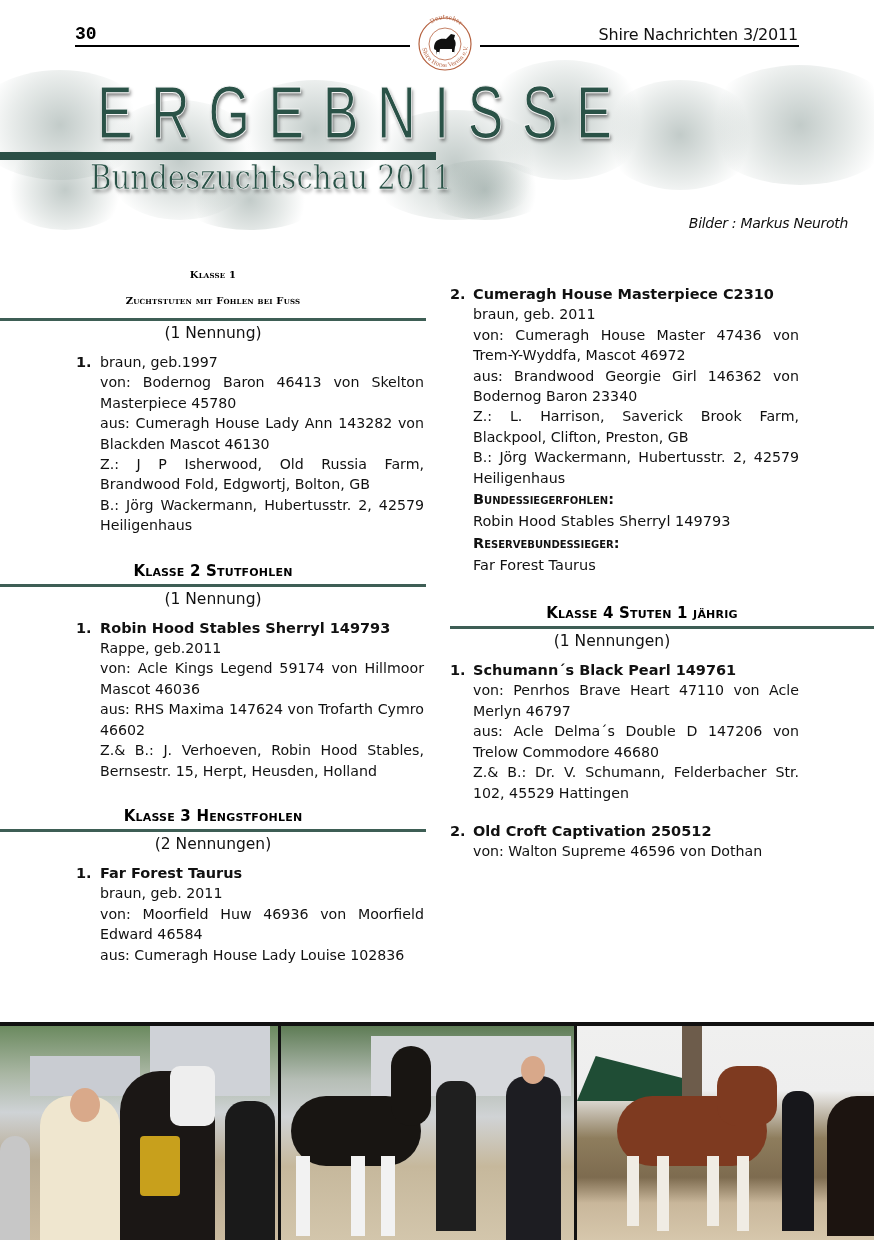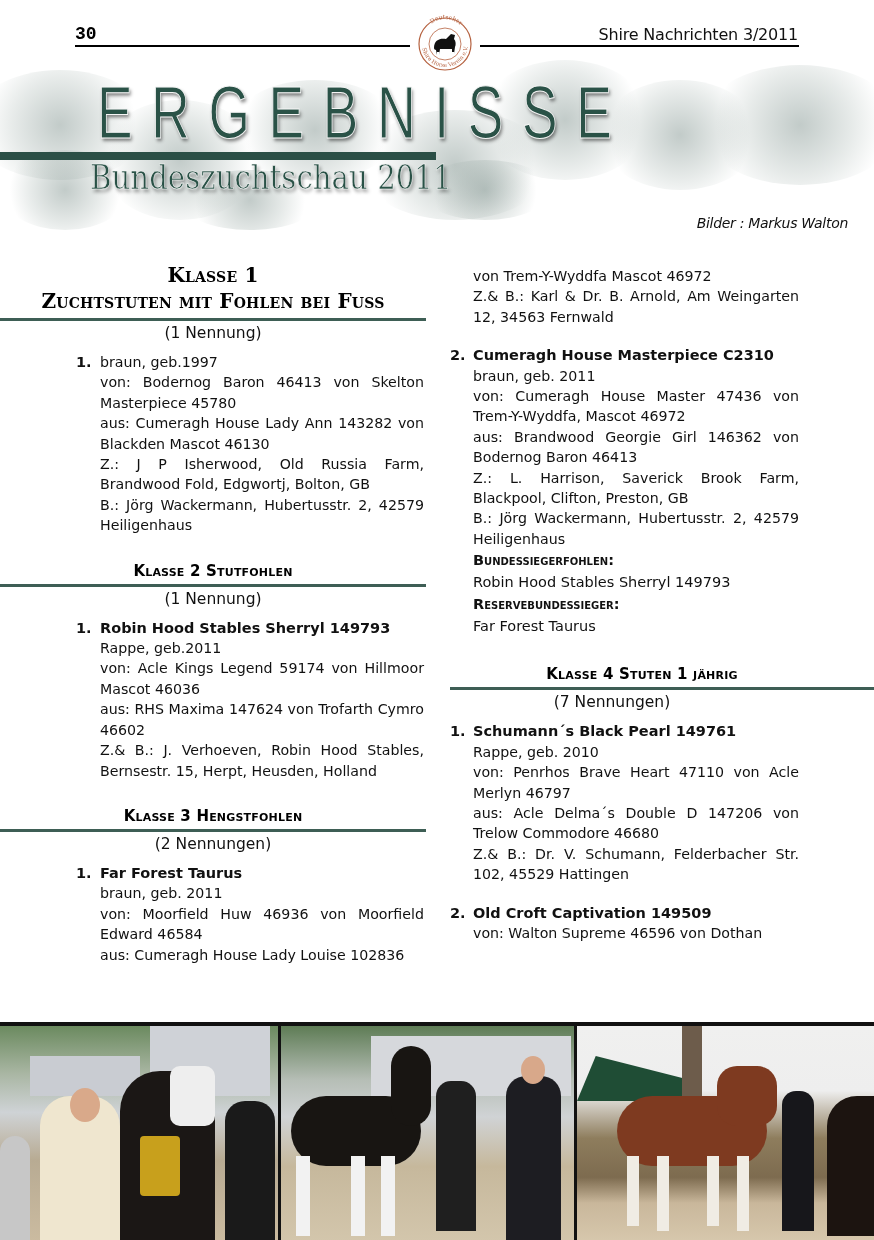--- a/index.html
+++ b/index.html
@@ -19,21 +19,21 @@
   .title-bar { position: absolute; left: 0; top: 152px; width: 436px; height: 8px; background: #2b4f46; }
   .title-sub { position: absolute; left: 90px; top: 157px; font-family: "DejaVu Serif", serif; font-size: 34px; color: #2a5247; -webkit-text-stroke: 0.6px #f5f5f5; text-shadow: 2px 3px 4px rgba(0,0,0,0.4); transform: scaleX(0.86); transform-origin: left top; white-space: nowrap; }
   .credit { position: absolute; right: 26px; top: 215px; font-family: "DejaVu Sans", sans-serif; font-style: italic; font-size: 14px; color: #111; letter-spacing: -0.3px; }
 
   
   .col { position: absolute; top: 262px; }
   .col-left { left: 0; width: 426px; }
   .col-right { left: 450px; width: 424px; }
 
   .class-head { text-align: center; font-family: "DejaVu Sans", sans-serif; font-weight: bold; font-size: 15px; color: #000; font-variant: small-caps; letter-spacing: 0.2px; }
-  .class-head.serif { font-family: "DejaVu Serif", serif; font-size: 20px; line-height: 26px; }
+  .class-head.serif { font-family: "DejaVu Serif", serif; font-size: 10px; line-height: 26px; }
   .class-rule { height: 3px; background: #3e5e55; margin-top: 4px; }
   .nennung { text-align: center; font-size: 15.5px; margin-top: 3px; color: #111; }
 
   .entry { position: relative; padding-left: 100px; padding-right: 2px; margin-top: 10px; font-size: 14.2px; line-height: 20.4px; color: #111; }
   .col-right .entry { padding-left: 23px; padding-right: 75px; }
   .entry .num { position: absolute; left: 76px; top: 0; font-weight: bold; font-size: 14.5px; }
   .col-right .entry .num { left: 0; }
   .entry .name { font-weight: bold; font-size: 14.5px; }
   .entry .line { text-align: justify; text-align-last: left; }
 
@@ -78,21 +78,21 @@
     <path id="arcTop" d="M14 26 A21 21 0 0 1 56 26" fill="none"></path>
     <text font-size="6" fill="#b5613f" font-family="DejaVu Serif, serif"><textPath href="#arcTop" startOffset="28%">Deutscher</textPath></text>
     <path id="arcBot" d="M12 30 A23 23 0 0 0 58 30" fill="none"></path>
     <text font-size="5.5" fill="#b5613f" font-family="DejaVu Serif, serif"><textPath href="#arcBot" startOffset="6%">Shire Horse Verein e.V.</textPath></text>
   </svg>
 </div>
 
 <div class="title-main">ERGEBNISSE</div>
 <div class="title-bar"></div>
 <div class="title-sub">Bundeszuchtschau 2011</div>
-<div class="credit">Bilder : Markus Walton</div>
+<div class="credit">Bilder : Markus Neuroth</div>
 
 <div class="col col-left">
 
   <section>
     <div class="class-head serif">
       <div>Klasse 1</div>
       <div>Zuchtstuten mit Fohlen bei Fuss</div>
     </div>
     <div class="class-rule"></div>
     <div class="nennung">(1 Nennung)</div>
@@ -129,61 +129,56 @@
       <div class="name">Far Forest Taurus</div>
       <div class="line">braun, geb. 2011</div>
       <div class="line">von: Moorfield Huw 46936 von Moorfield Edward 46584</div>
       <div class="line">aus: Cumeragh House Lady Louise 102836</div>
     </div>
   </section>
 </div>
 
 <div class="col col-right" style="top:266px;">
   <section>
-    <div class="entry" style="margin-top:0;">
-      <div class="line">von Trem-Y-Wyddfa Mascot 46972</div>
-      <div class="line">Z.&amp; B.: Karl &amp; Dr. B. Arnold, Am Weingarten 12, 34563 Fernwald</div>
-    </div>
     <div class="entry" style="margin-top:18px;">
       <span class="num">2.</span>
       <div class="name">Cumeragh House Masterpiece C2310</div>
       <div class="line">braun, geb. 2011</div>
       <div class="line">von: Cumeragh House Master 47436  von Trem-Y-Wyddfa, Mascot 46972</div>
-      <div class="line">aus:  Brandwood Georgie Girl 146362 von Bodernog Baron 46413</div>
+      <div class="line">aus:  Brandwood Georgie Girl 146362 von Bodernog Baron 23340</div>
       <div class="line">Z.: L. Harrison, Saverick Brook Farm, Blackpool, Clifton, Preston, GB</div>
       <div class="line">B.: Jörg Wackermann, Hubertusstr. 2, 42579 Heiligenhaus</div>
     </div>
   </section>
 
   <section>
     <div class="award">
       <div class="label">Bundessiegerfohlen:</div>
       <div>Robin Hood Stables Sherryl 149793</div>
     </div>
     <div class="award">
       <div class="label">Reservebundessieger:</div>
       <div>Far Forest Taurus</div>
     </div>
   </section>
 
   <section style="margin-top:28px;">
     <div class="class-head" style="padding-right:40px;">Klasse 4  Stuten 1 jährig</div>
     <div class="class-rule"></div>
-    <div class="nennung" style="padding-right:100px;">(7 Nennungen)</div>
+    <div class="nennung" style="padding-right:100px;">(1 Nennungen)</div>
     <div class="entry">
       <span class="num">1.</span>
       <div class="name">Schumann´s Black Pearl 149761</div>
-      <div class="line">Rappe, geb. 2010</div>
       <div class="line">von: Penrhos Brave Heart 47110 von  Acle Merlyn 46797</div>
       <div class="line">aus: Acle Delma´s Double D 147206 von Trelow Commodore 46680</div>
       <div class="line">Z.&amp; B.: Dr. V. Schumann, Felderbacher Str. 102, 45529 Hattingen</div>
     </div>
     <div class="entry" style="margin-top:18px;">
       <span class="num">2.</span>
-      <div class="name">Old Croft Captivation 149509</div>
+      <div class="name">Old Croft Captivation 250512</div>
       <div class="line">von: Walton Supreme 46596  von Dothan</div>
     </div>
   </section>
 </div>
 
 <div class="photos">
   <div class="photo photo-1">
     <div class="shape" style="left:30px;top:30px;width:110px;height:40px;background:#c9ccd2;"></div>
     <div class="shape" style="left:150px;top:0;width:120px;height:70px;background:#cfd2d7;"></div>
     <div class="shape" style="left:120px;top:45px;width:95px;height:171px;background:#1b1715;border-radius:40px 40px 0 0;"></div>

